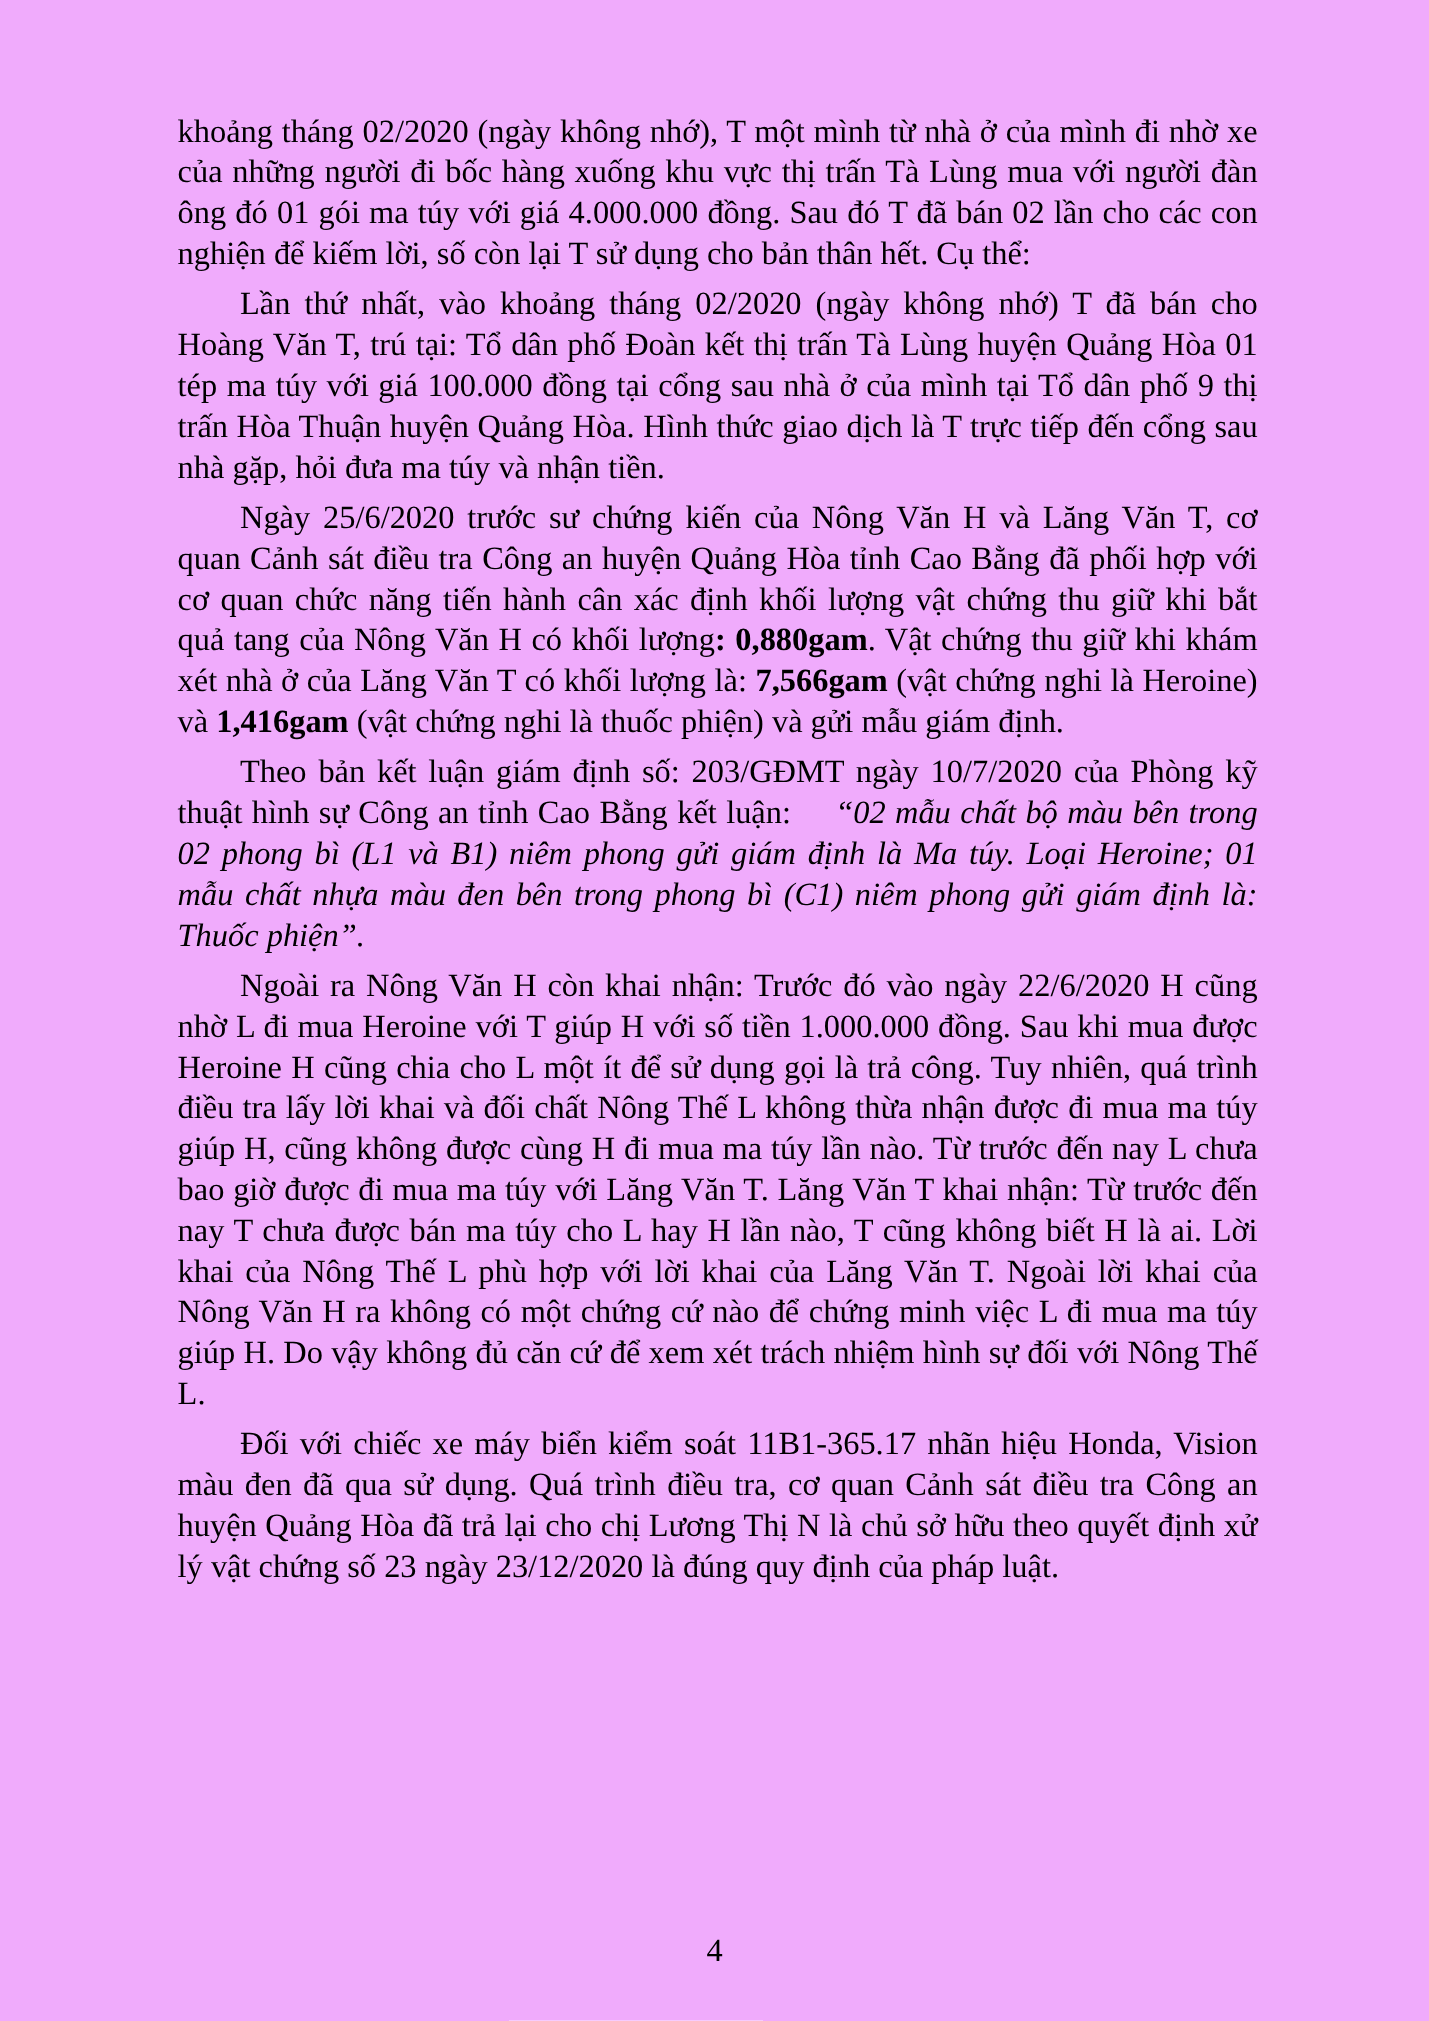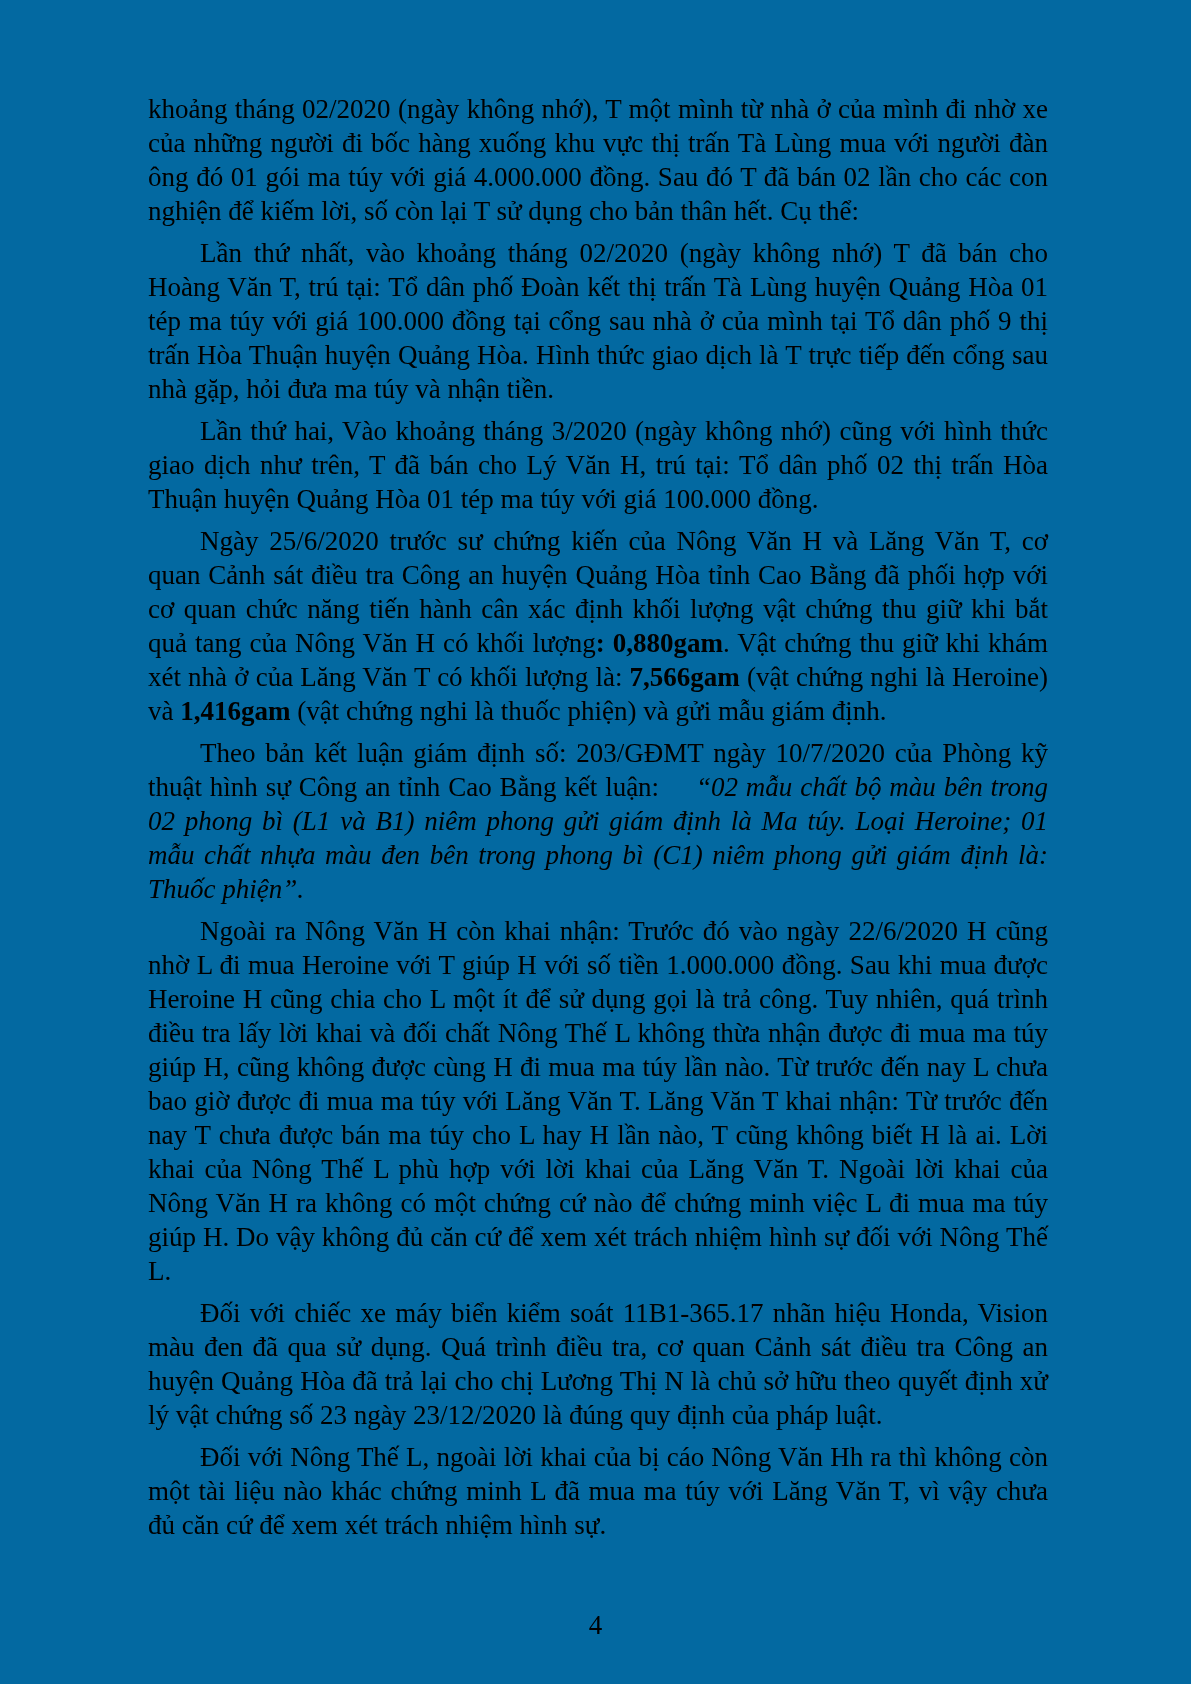--- a/index.html
+++ b/index.html
@@ -5,21 +5,21 @@
   html, body {
     margin: 0;
     padding: 0;
     background: #ffffff;
   }
   .page {
     position: relative;
     width: 1191px;
     height: 1684px;
     margin: 0 auto;
-    background: #0369a1;
+    background: #f0abfc;
     box-sizing: border-box;
     padding: 92px 143px 0 148px;
     font-family: "Liberation Serif", "DejaVu Serif", serif;
     font-size: 27px;
     line-height: 34px;
     color: #000000;
     overflow: hidden;
   }
   .doc-body p.para {
     margin: 0 0 8px 0;
@@ -41,21 +41,19 @@
     color: #000000;
   }
 </style>
 </head>
 <body>
 
 <div class="page">
   <div class="doc-body">
       <p class="para no-indent"><span>khoảng tháng 02/2020 (ngày không nhớ), T một mình từ nhà ở của mình đi nhờ xe của những người đi bốc hàng xuống khu vực thị trấn Tà Lùng mua với người đàn ông đó 01 gói ma túy với giá 4.000.000 đồng. Sau đó T đã bán 02 lần cho các con nghiện để kiếm lời, số còn lại T sử dụng cho bản thân hết. Cụ thể:</span></p>
       <p class="para"><span>Lần thứ nhất, vào khoảng tháng 02/2020 (ngày không nhớ) T đã bán cho Hoàng Văn T, trú tại: Tổ dân phố Đoàn kết thị trấn Tà Lùng huyện Quảng Hòa 01 tép ma túy với giá 100.000 đồng tại cổng sau nhà ở của mình tại Tổ dân phố 9 thị trấn Hòa Thuận huyện Quảng Hòa. Hình thức giao dịch là T trực tiếp đến cổng sau nhà gặp, hỏi đưa ma túy và nhận tiền.</span></p>
-      <p class="para"><span>Lần thứ hai, Vào khoảng tháng 3/2020 (ngày không nhớ) cũng với hình thức giao dịch như trên, T đã bán cho Lý Văn H, trú tại: Tổ dân phố 02 thị trấn Hòa Thuận huyện Quảng Hòa 01 tép ma túy với giá 100.000 đồng.</span></p>
       <p class="para"><span>Ngày 25/6/2020 trước sư chứng kiến của Nông Văn H và Lăng Văn T, cơ quan Cảnh sát điều tra Công an huyện Quảng Hòa tỉnh Cao Bằng đã phối hợp với cơ quan chức năng tiến hành cân xác định khối lượng vật chứng thu giữ khi bắt quả tang của Nông Văn H có khối lượng</span><span class="run-bold">: 0,880gam</span><span>. Vật chứng thu giữ khi khám xét nhà ở của Lăng Văn T có khối lượng là: </span><span class="run-bold">7,566gam</span><span> (vật chứng nghi là Heroine) và </span><span class="run-bold">1,416gam</span><span> (vật chứng nghi là thuốc phiện) và gửi mẫu giám định.</span></p>
       <p class="para"><span>Theo bản kết luận giám định số: 203/GĐMT ngày 10/7/2020 của Phòng kỹ thuật hình sự Công an tỉnh Cao Bằng kết luận: </span><span class="run-italic">“02 mẫu chất bộ màu bên trong 02 phong bì (L1 và B1) niêm phong gửi giám định là Ma túy. Loại Heroine; 01 mẫu chất nhựa màu đen bên trong phong bì (C1) niêm phong gửi giám định là: Thuốc phiện”.</span></p>
       <p class="para"><span>Ngoài ra Nông Văn H còn khai nhận: Trước đó vào ngày 22/6/2020 H cũng nhờ L đi mua Heroine với T giúp H với số tiền 1.000.000 đồng. Sau khi mua được Heroine H cũng chia cho L một ít để sử dụng gọi là trả công. Tuy nhiên, quá trình điều tra lấy lời khai và đối chất Nông Thế L không thừa nhận được đi mua ma túy giúp H, cũng không được cùng H đi mua ma túy lần nào. Từ trước đến nay L chưa bao giờ được đi mua ma túy với Lăng Văn T. Lăng Văn T khai nhận: Từ trước đến nay T chưa được bán ma túy cho L hay H lần nào, T cũng không biết H là ai. Lời khai của Nông Thế L phù hợp với lời khai của Lăng Văn T. Ngoài lời khai của Nông Văn H ra không có một chứng cứ nào để chứng minh việc L đi mua ma túy giúp H. Do vậy không đủ căn cứ để xem xét trách nhiệm hình sự đối với Nông Thế L.</span></p>
       <p class="para"><span>Đối với chiếc xe máy biển kiểm soát 11B1-365.17 nhãn hiệu Honda, Vision màu đen đã qua sử dụng. Quá trình điều tra, cơ quan Cảnh sát điều tra Công an huyện Quảng Hòa đã trả lại cho chị Lương Thị N là chủ sở hữu theo quyết định xử lý vật chứng số 23 ngày 23/12/2020 là đúng quy định của pháp luật.</span></p>
-      <p class="para"><span>Đối với Nông Thế L, ngoài lời khai của bị cáo Nông Văn Hh ra thì không còn một tài liệu nào khác chứng minh L đã mua ma túy với Lăng Văn T, vì vậy chưa đủ căn cứ để xem xét trách nhiệm hình sự.</span></p>
     </div>
   <div class="page-footer">4</div>
 </div>
 
 </body></html>

